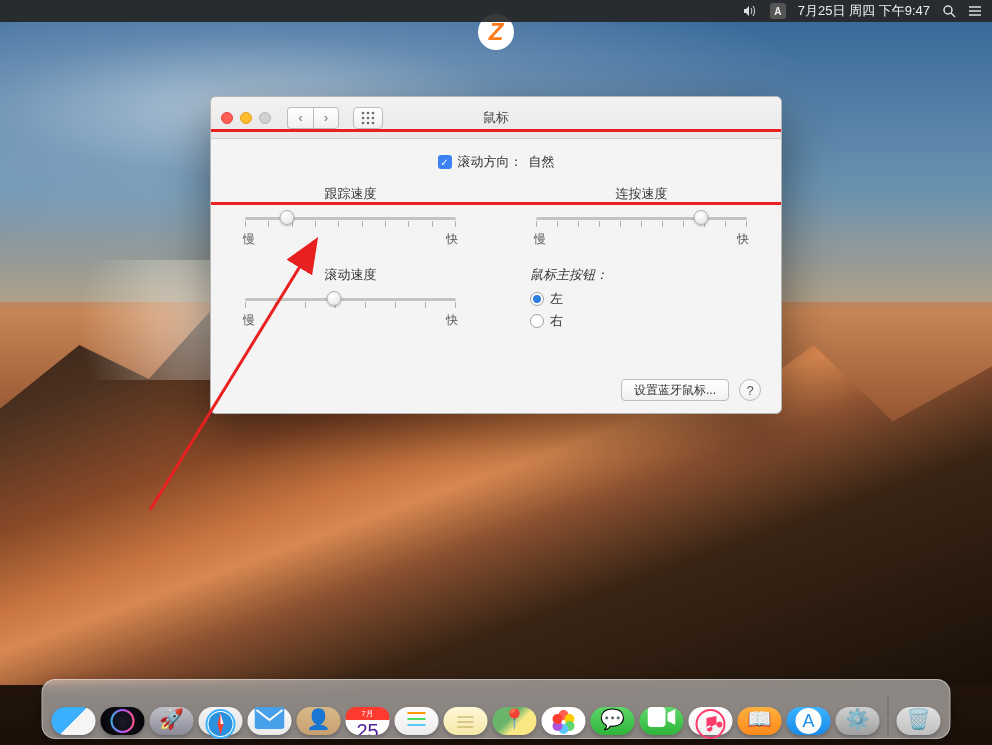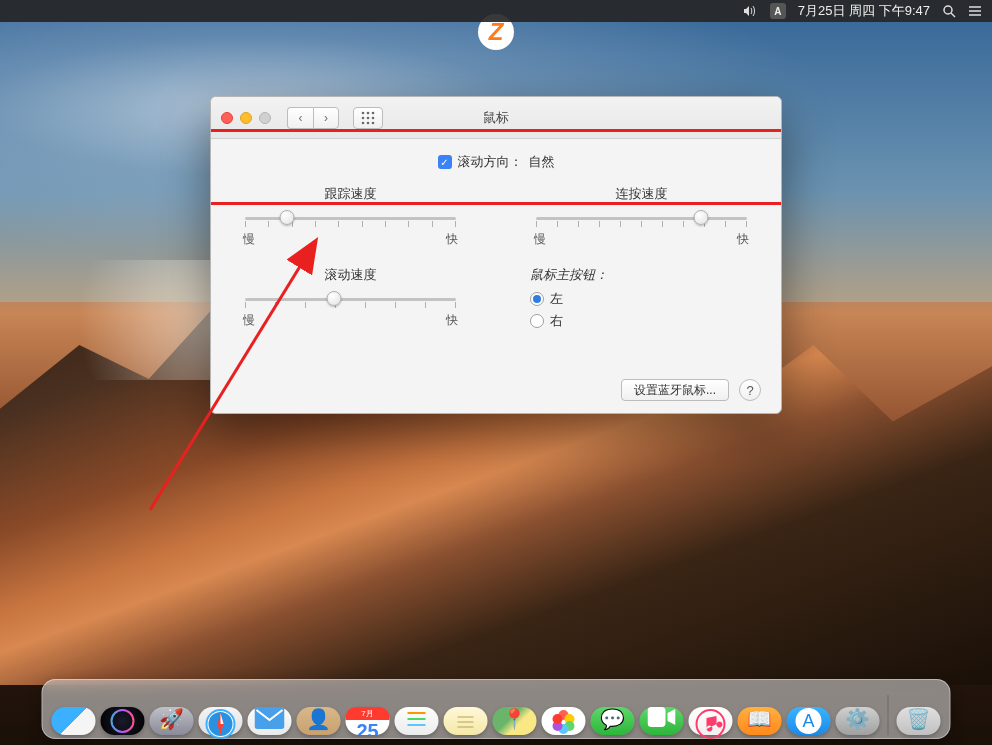--- a/index.html
+++ b/index.html
@@ -125,21 +125,21 @@
     .dock .sep{ width:1px; height:40px; background:rgba(0,0,0,.2); margin:0 3px; }
     
     .finder{background:linear-gradient(135deg,#3ab0ff 50%,#f5f5f5 50%)}
     .siri{background:radial-gradient(circle,#1a1a2a,#000)}
     .launchpad{background:linear-gradient(#c0c0c8,#8a8a98)}
     .safari{background:linear-gradient(#f4f4f4,#e0e0e0)}
     .mail{background:linear-gradient(#fcfcfc,#eaeaea)}
     .contacts{background:linear-gradient(#d9b888,#c8a070)}
     .calendar{background:#fff}
     .calendar .hdr{background:#ff3b30;color:#fff;font-size:8px;width:100%;text-align:center;border-radius:9px 9px 0 0;padding:1px 0}
-    .calendar .day{color:#3b82f6;font-size:20px;font-weight:700}
+    .calendar .day{color:#4c1d95;font-size:20px;font-weight:400}
     .reminders{background:linear-gradient(#fdfdfd,#ececec)}
     .notes{background:linear-gradient(#fff8d8,#f5e8a8)}
     .maps{background:linear-gradient(135deg,#6ab56a 40%,#fae885 60%)}
     .photos{background:#fff}
     .messages{background:linear-gradient(#5fd76a,#2db53a)}
     .facetime{background:linear-gradient(#5fd76a,#2db53a)}
     .itunes{background:linear-gradient(#fff,#f0f0f0)}
     .ibooks{background:linear-gradient(#ffb040,#ff8a1a)}
     .appstore{background:linear-gradient(#3bb3ff,#1a8ae8)}
     .sysprefs{background:linear-gradient(#d0d0d0,#a0a0a0)}

